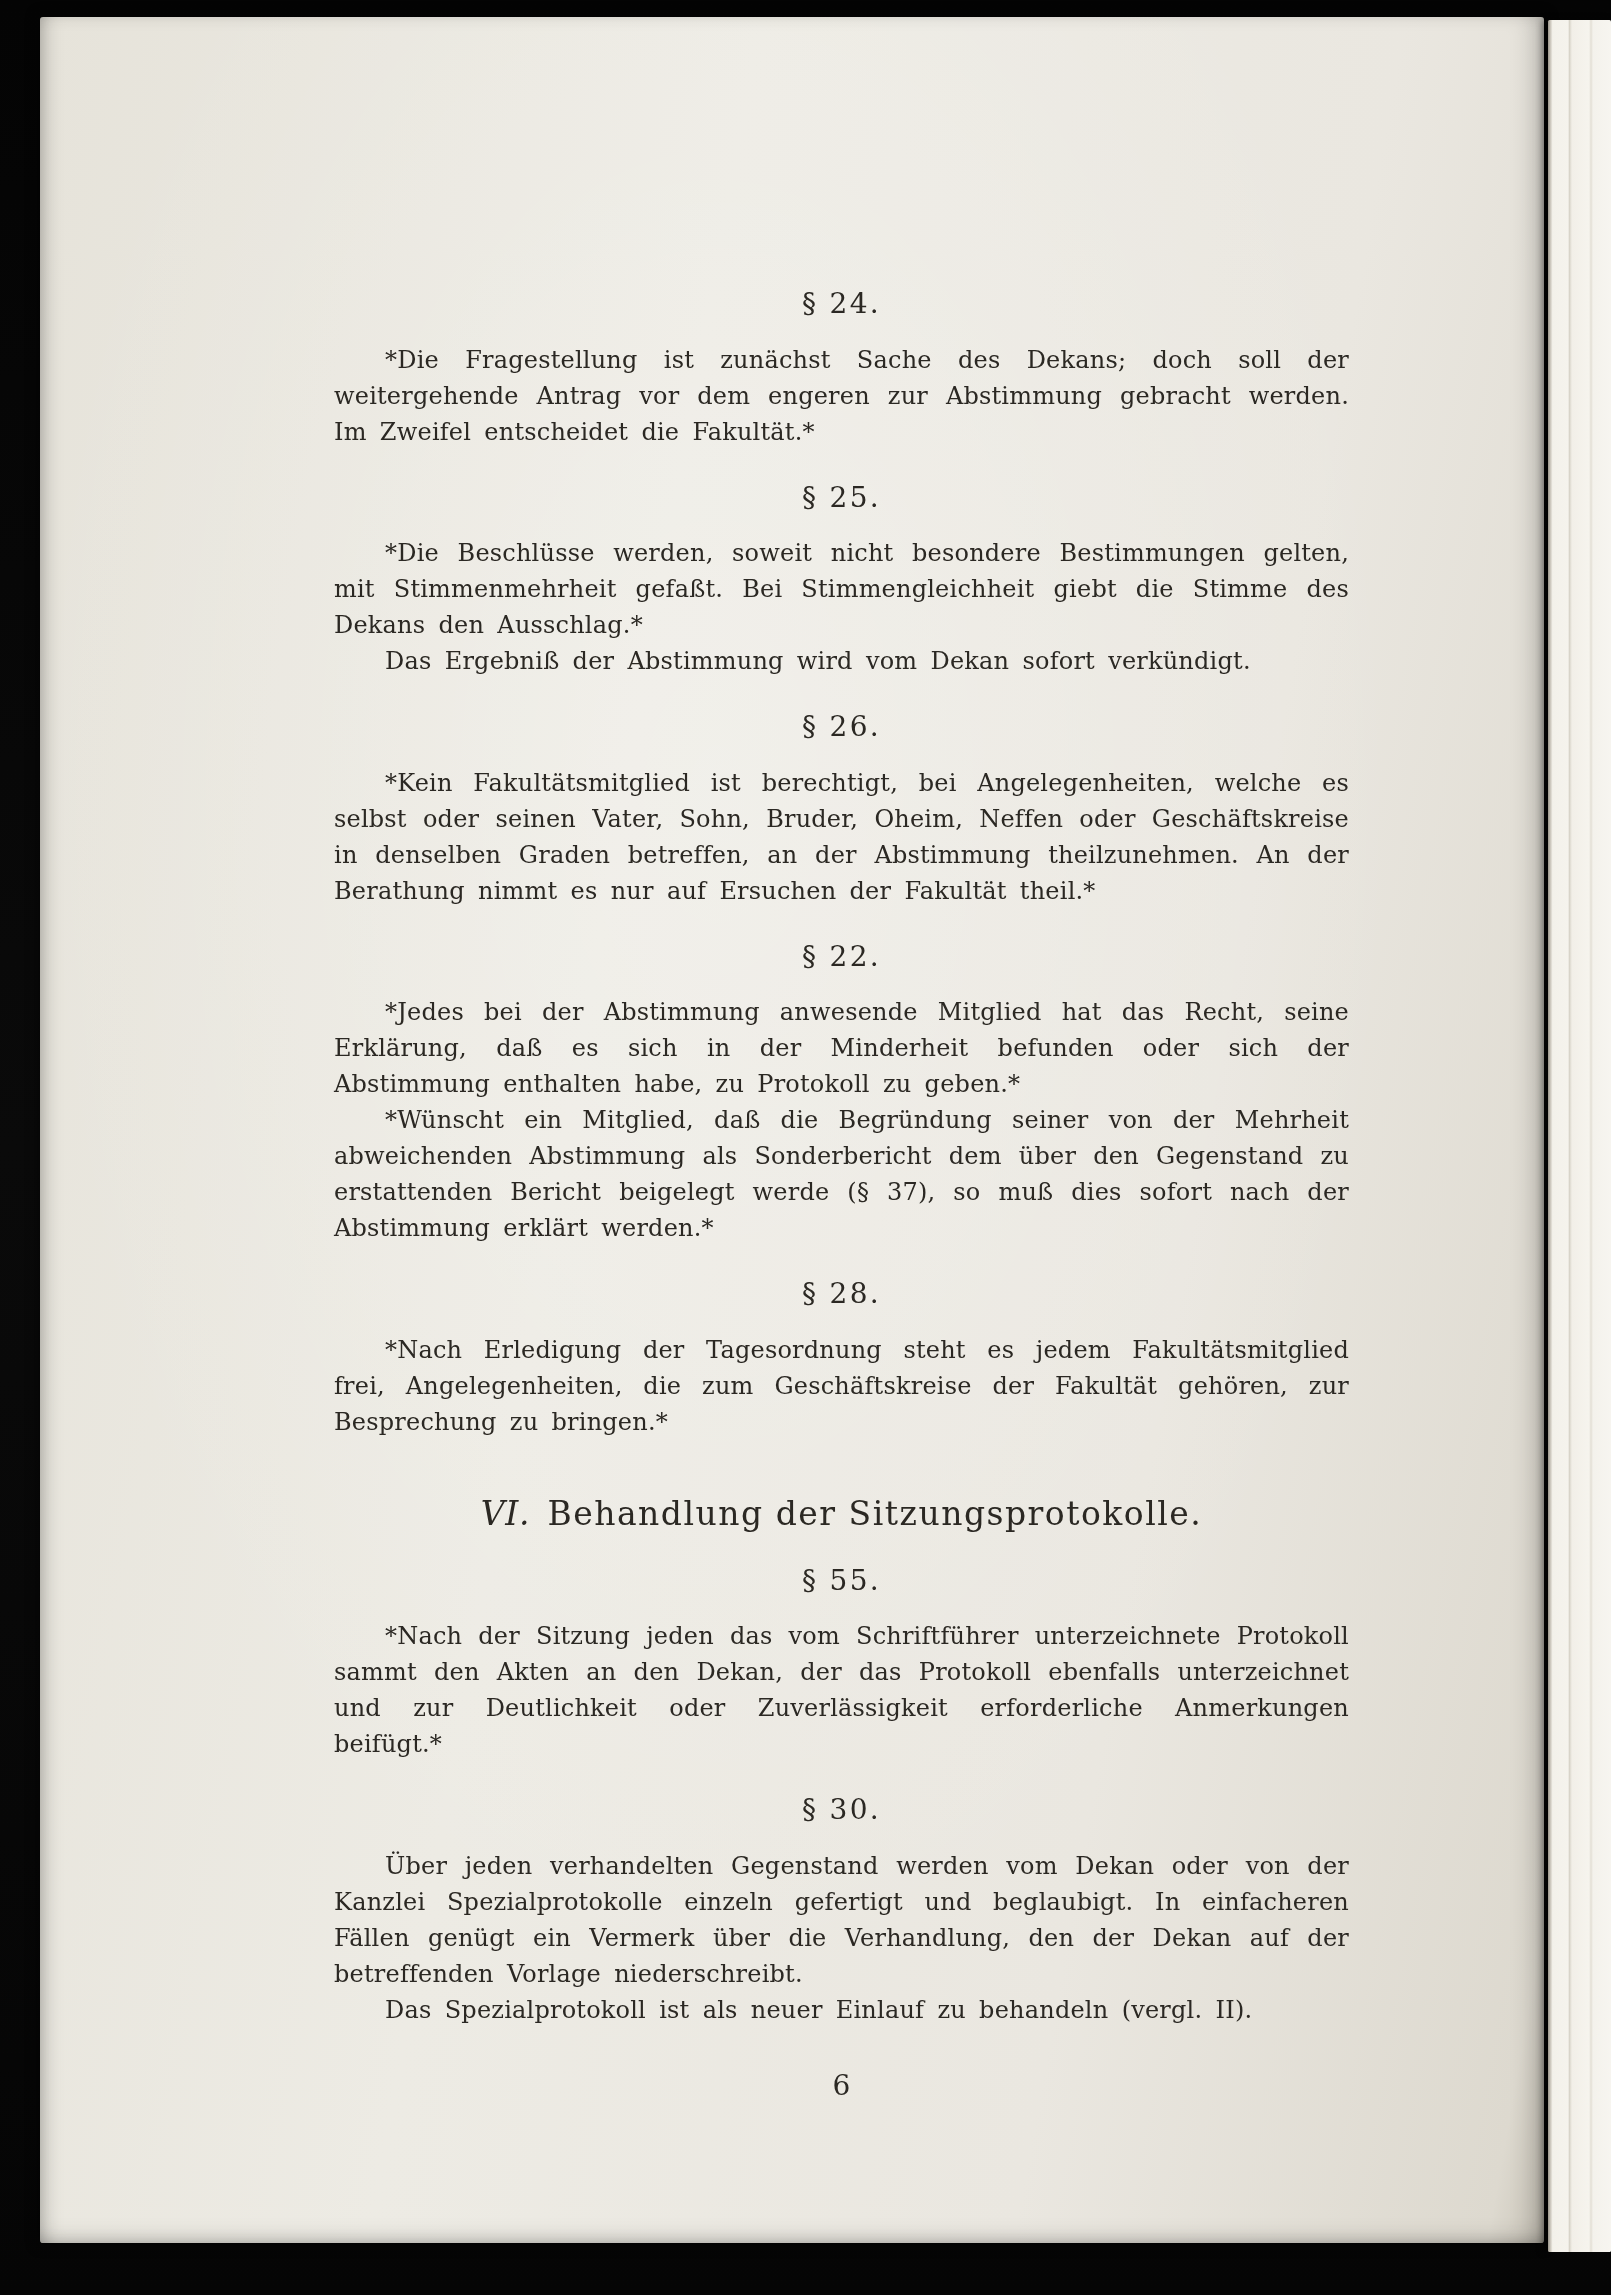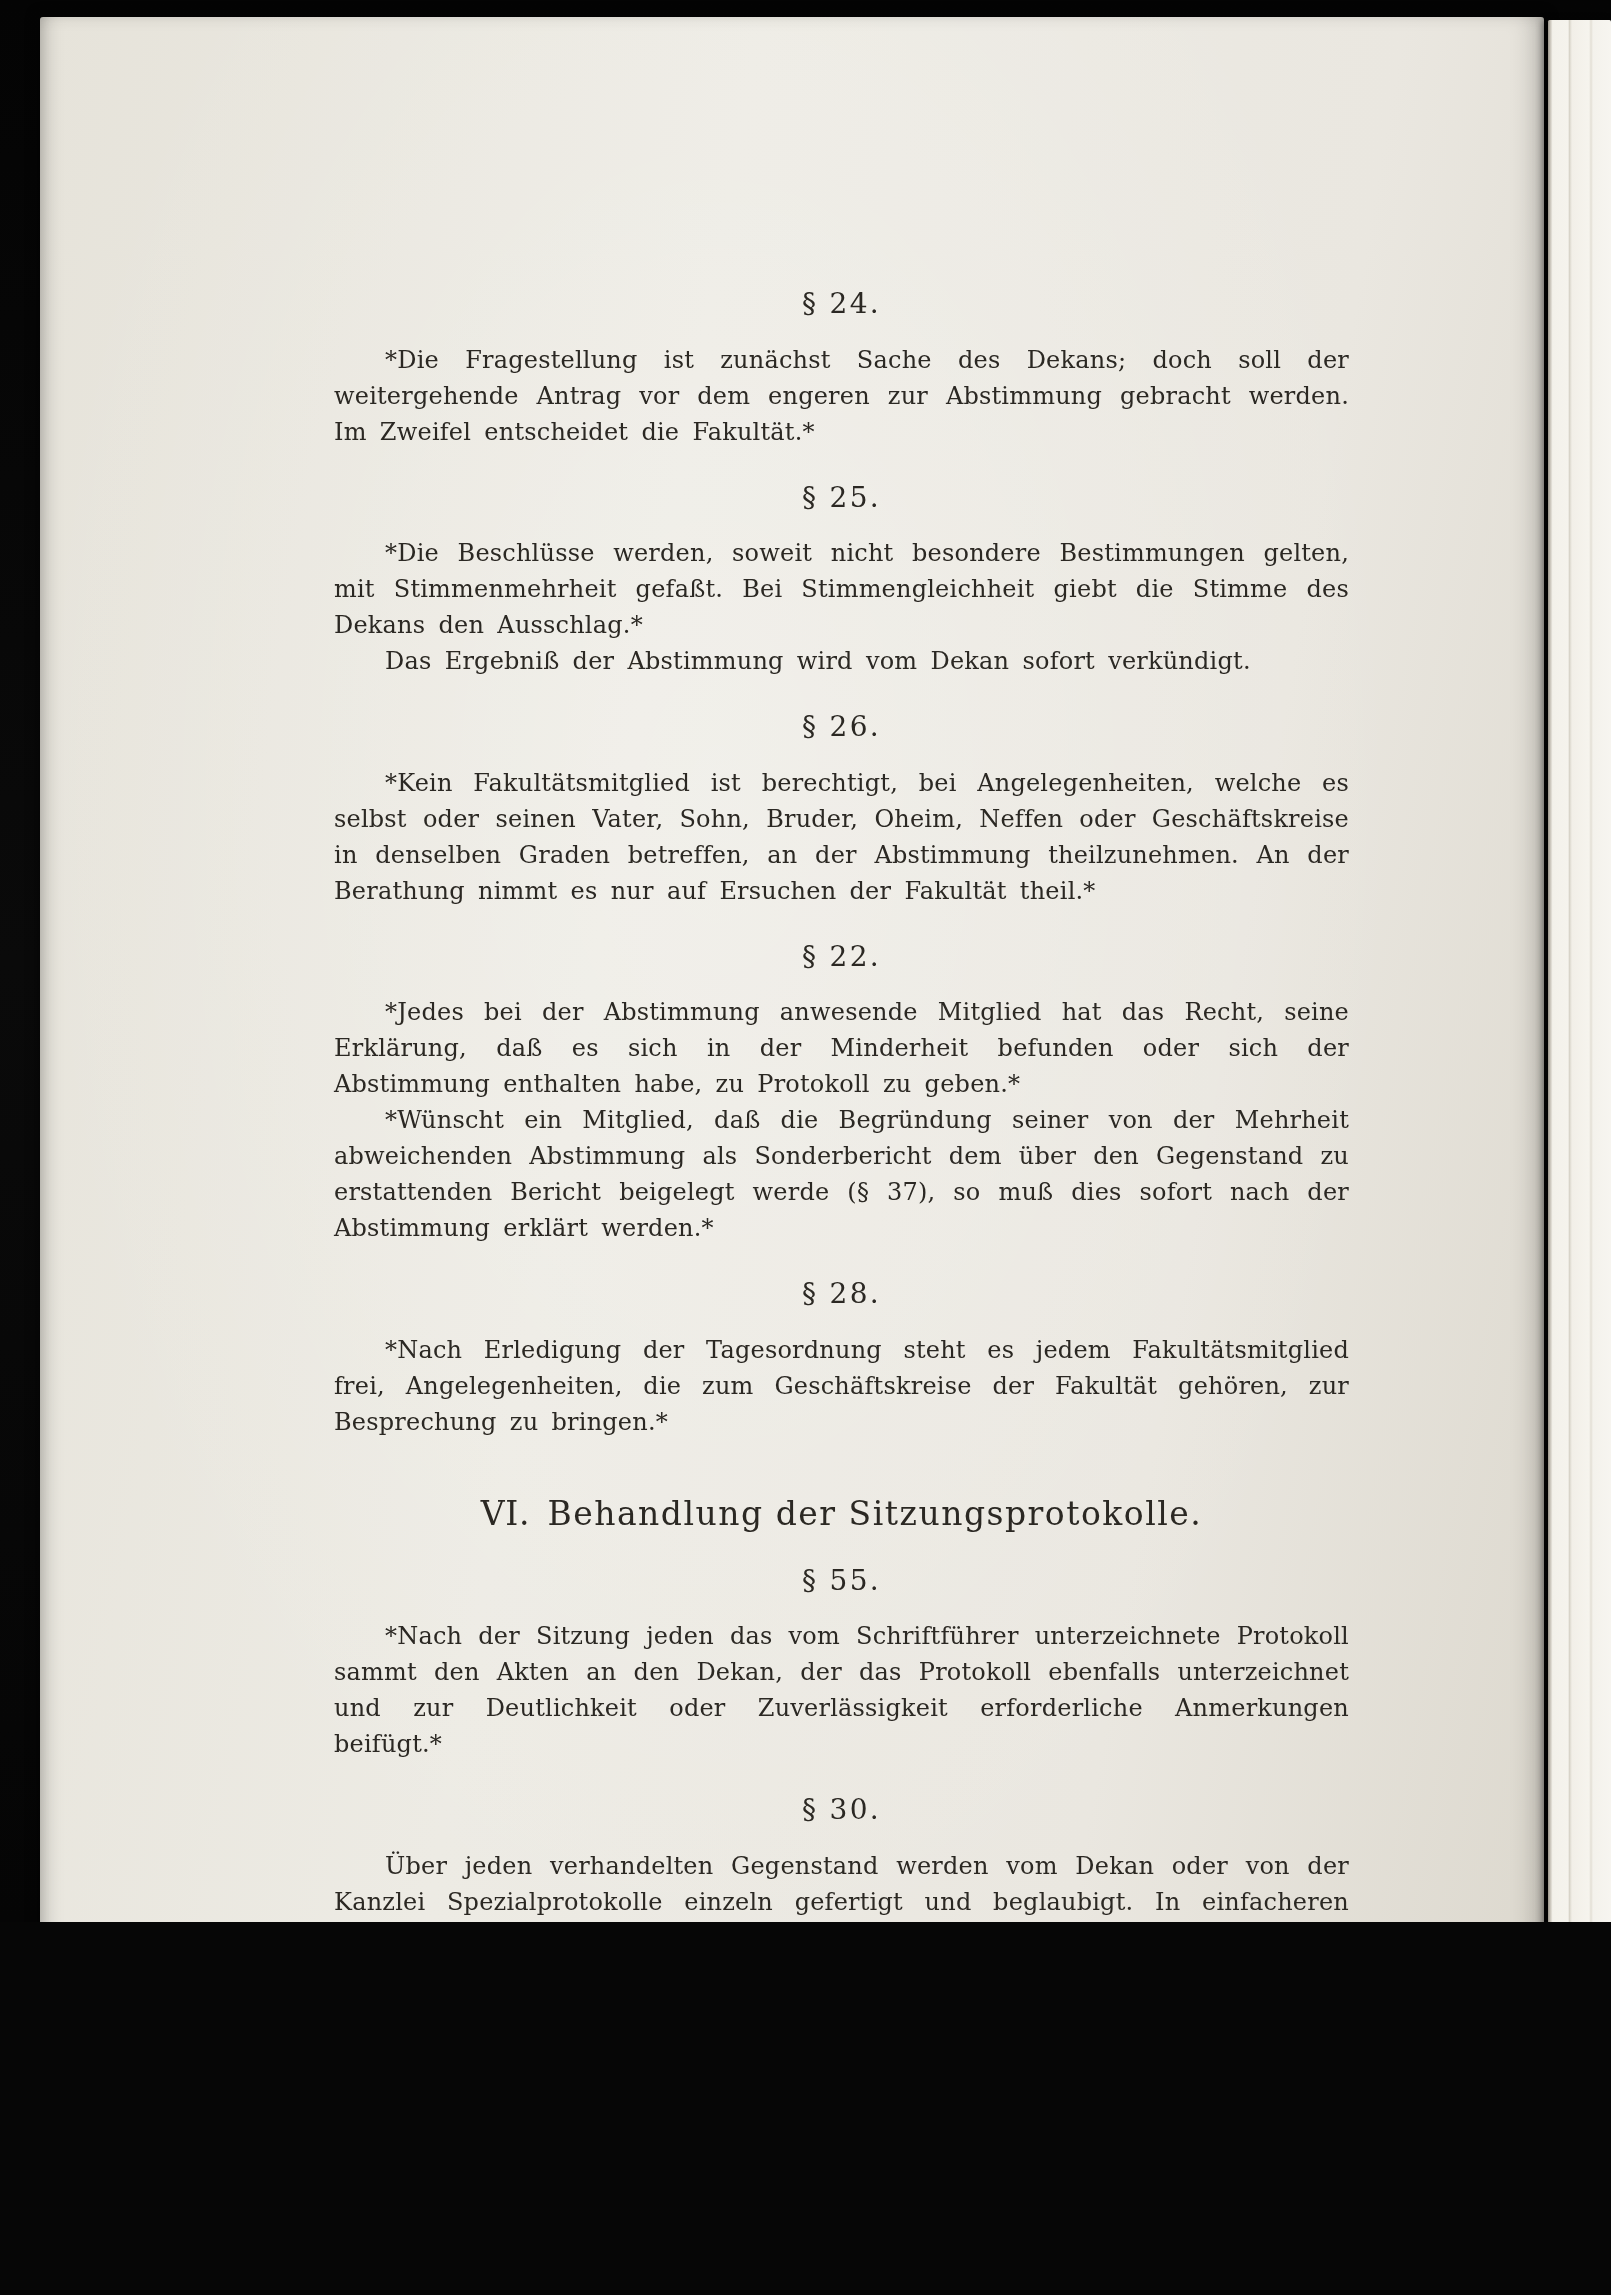--- a/index.html
+++ b/index.html
@@ -3,21 +3,21 @@
 <meta charset="utf-8">
 <style>
   html, body {
     margin: 0;
     padding: 0;
     background: #060606;
   }
   .scan {
     position: relative;
     width: 1611px;
-    height: 1922px;
+    height: 2295px;
     overflow: hidden;
     background: linear-gradient(180deg, #040404 0%, #0a0a0a 50%, #050505 100%);
     font-family: "DejaVu Serif", "Liberation Serif", serif;
   }
   
   .page {
     position: absolute;
     left: 40px;
     top: 17px;
     width: 1504px;
@@ -76,20 +76,21 @@
   .chapter {
     margin: 54px 0 26px 0;
     text-align: center;
     font-size: 33px;
     letter-spacing: 0.8px;
     white-space: nowrap;
   }
   .chapter .roman {
     font-weight: normal;
     margin-right: 17px;
+    font-style: italic;
   }
   .chapter .chapter-title {
     font-weight: normal;
     letter-spacing: 1.5px;
   }
   .pageno {
     margin-top: 41px;
     text-align: center;
     font-size: 28px;
   }

